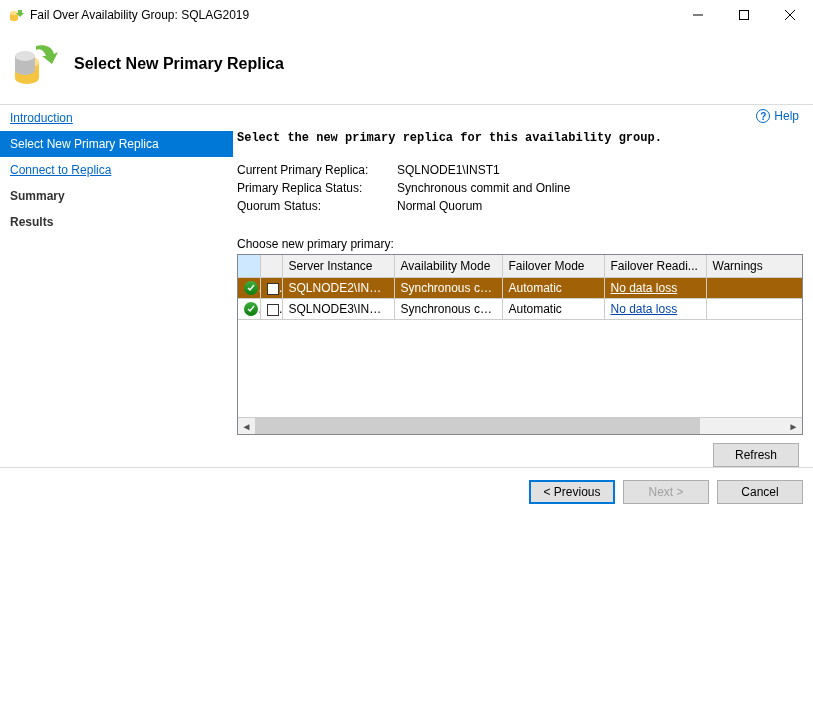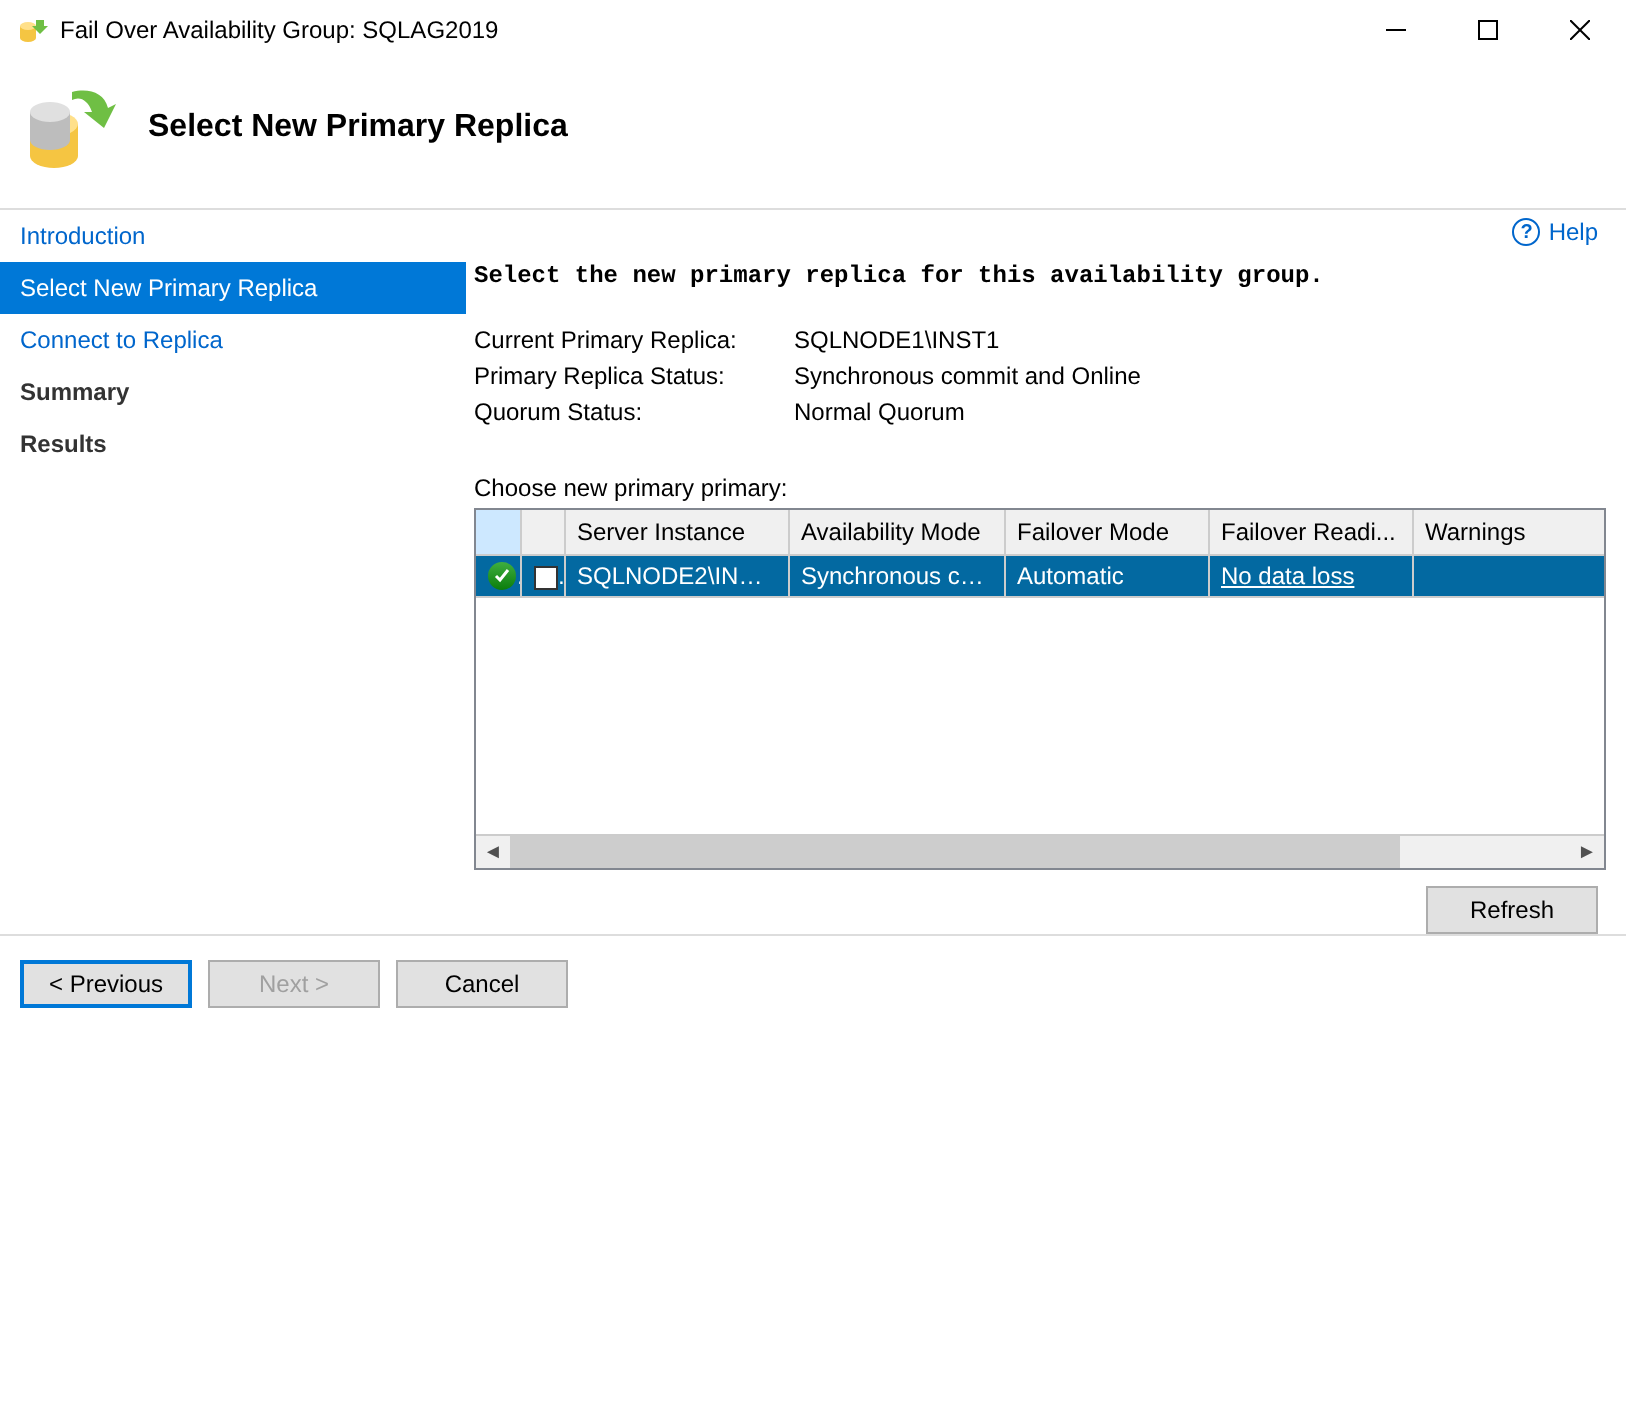--- a/index.html
+++ b/index.html
@@ -16,21 +16,21 @@
   
   
   .header { display:flex; align-items:center; padding:10px 20px 16px 12px; }
   .header .bigicon { width:48px; height:48px; margin-right:14px; display:flex; align-items:center; justify-content:center; }
   .header h1 { font-size:16px; font-weight:bold; margin:0; }
   
   
   .body { flex:1; display:flex; min-height:0; }
   .sidebar { width:233px; border-top:1px solid #ddd; }
   .sidebar .navitem { padding:6px 10px; font-size:12px; cursor:pointer; }
-  .sidebar .navitem.link { color:#0066cc; }
+  .sidebar .navitem.link { color:#0066cc;text-decoration:underline; }
   .sidebar .navitem.selected { background:#0078d7; color:#fff; }
   .sidebar .navitem.plain { color:#333;font-weight:bold; }
   
   .main { flex:1; border-top:1px solid #ddd; display:flex; flex-direction:column; padding:0 4px 0 0; min-width:0; }
   .helpbar { display:flex; justify-content:flex-end; padding:4px 10px 8px 0; }
   .helplink { color:#0066cc; display:flex; align-items:center; gap:4px; text-decoration:none; cursor:pointer; }
   .helpicon { width:14px; height:14px; border:1px solid #0066cc; border-radius:50%; display:inline-flex; align-items:center; justify-content:center; font-size:10px; color:#0066cc; font-weight:bold; }
   
   .instruction { font-weight:bold; font-size:12px; margin:0 0 18px 0;font-family:Liberation Mono, monospace; }
   .kv { display:flex; font-size:12px; margin-bottom:4px; }
@@ -43,35 +43,35 @@
   .grid-hscroll { height:17px; background:#f0f0f0; display:flex; align-items:center; border-top:1px solid #ccc; }
   .grid-hscroll .arrow { width:17px; height:17px; display:flex; align-items:center; justify-content:center; color:#505050; font-size:10px; }
   .grid-hscroll .track { flex:1; height:17px; position:relative; }
   .grid-hscroll .thumb { position:absolute; left:0; top:0; height:17px; width:84%; background:#cdcdcd; }
   
   table.grid { border-collapse:collapse; width:100%; table-layout:fixed; }
   table.grid th { background:#f0f0f0; border:1px solid #ccc; border-top:none; font-weight:normal; text-align:left; padding:4px 6px; font-size:12px; white-space:nowrap; overflow:hidden; text-overflow:ellipsis; }
   table.grid th:first-child, table.grid td:first-child { border-left:none; }
   table.grid td { border:1px solid #ccc; padding:3px 6px; font-size:12px; white-space:nowrap; overflow:hidden; text-overflow:ellipsis; }
   table.grid th.sel { background:#cde8ff; }
-  table.grid tr.selected td { background:#0369a1; color:#fff; }
+  table.grid tr.selected td { background:#a16207; color:#fff; }
   table.grid tr.selected td a { color:#fff; }
   table.grid td a { color:#0645ad; text-decoration:underline; cursor:pointer; }
   .status-ok { width:14px; height:14px; border-radius:50%; background:linear-gradient(#3fae3f,#0b7d0b); display:inline-flex; align-items:center; justify-content:center; }
   .status-ok svg { width:8px; height:8px; }
   .chk { width:12px; height:12px; border:1px solid #333; display:inline-block; background:#fff; vertical-align:middle; }
   
   
   .refresh-row { display:flex; justify-content:flex-end; padding:8px 4px 0 0;align-items:center; }
   .btn { min-width:86px; height:24px; border:1px solid #adadad; background:#e1e1e1; font-size:12px; padding:0 12px; cursor:pointer; }
   .btn:disabled { color:#a0a0a0; cursor:default; }
   .btn.primary { border:2px solid #0078d7; }
   
   
-  .footer { border-top:1px solid #ddd; padding:12px 10px 14px 10px; display:flex; gap:8px; }
+  .footer { border-top:1px solid #ddd; padding:12px 10px 14px 10px; display:flex; justify-content:flex-end; gap:8px; }
   
   .content-pad { padding:0 6px 0 4px; display:flex; flex-direction:column; flex:1; min-height:0; }
 </style>
 </head>
 <body>
 
 <div class="window">
 
   <div class="titlebar">
     <span class="icon-holder">
@@ -188,20 +188,36 @@
                       </span>
                   </td>
                   <td style="text-align:center"><span class="chk"></span></td>
                   <td>SQLNODE2\INST1</td>
                   <td>Synchronous co...</td>
                   <td>Automatic</td>
                   <td><a>No data loss</a></td>
                   <td></td>
 
                 </tr>
+                <tr>
+                  <td style="text-align:center">
+                    <span class="status-ok">
+                        <svg viewBox="0 0 8 8">
+                          <polyline points="1,4 3,6 7,1" fill="none" stroke="#fff" stroke-width="1.5"></polyline>
+                        </svg>
+                      </span>
+                  </td>
+                  <td style="text-align:center"><span class="chk"></span></td>
+                  <td>SQLNODE3\INST3</td>
+                  <td>Synchronous co...</td>
+                  <td>Automatic</td>
+                  <td><a>No data loss</a></td>
+                  <td></td>
+
+                </tr>
               </tbody>
             </table>
           </div>
           <div class="grid-hscroll">
             <div class="arrow">◄</div>
             <div class="track">
                 <div class="thumb"></div>
               </div>
             <div class="arrow">►</div>
           </div>

